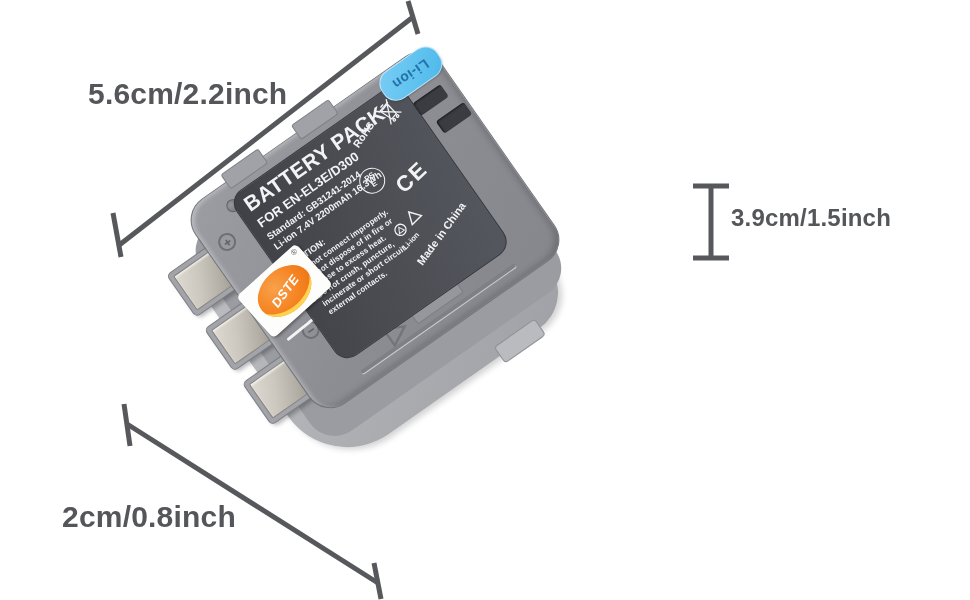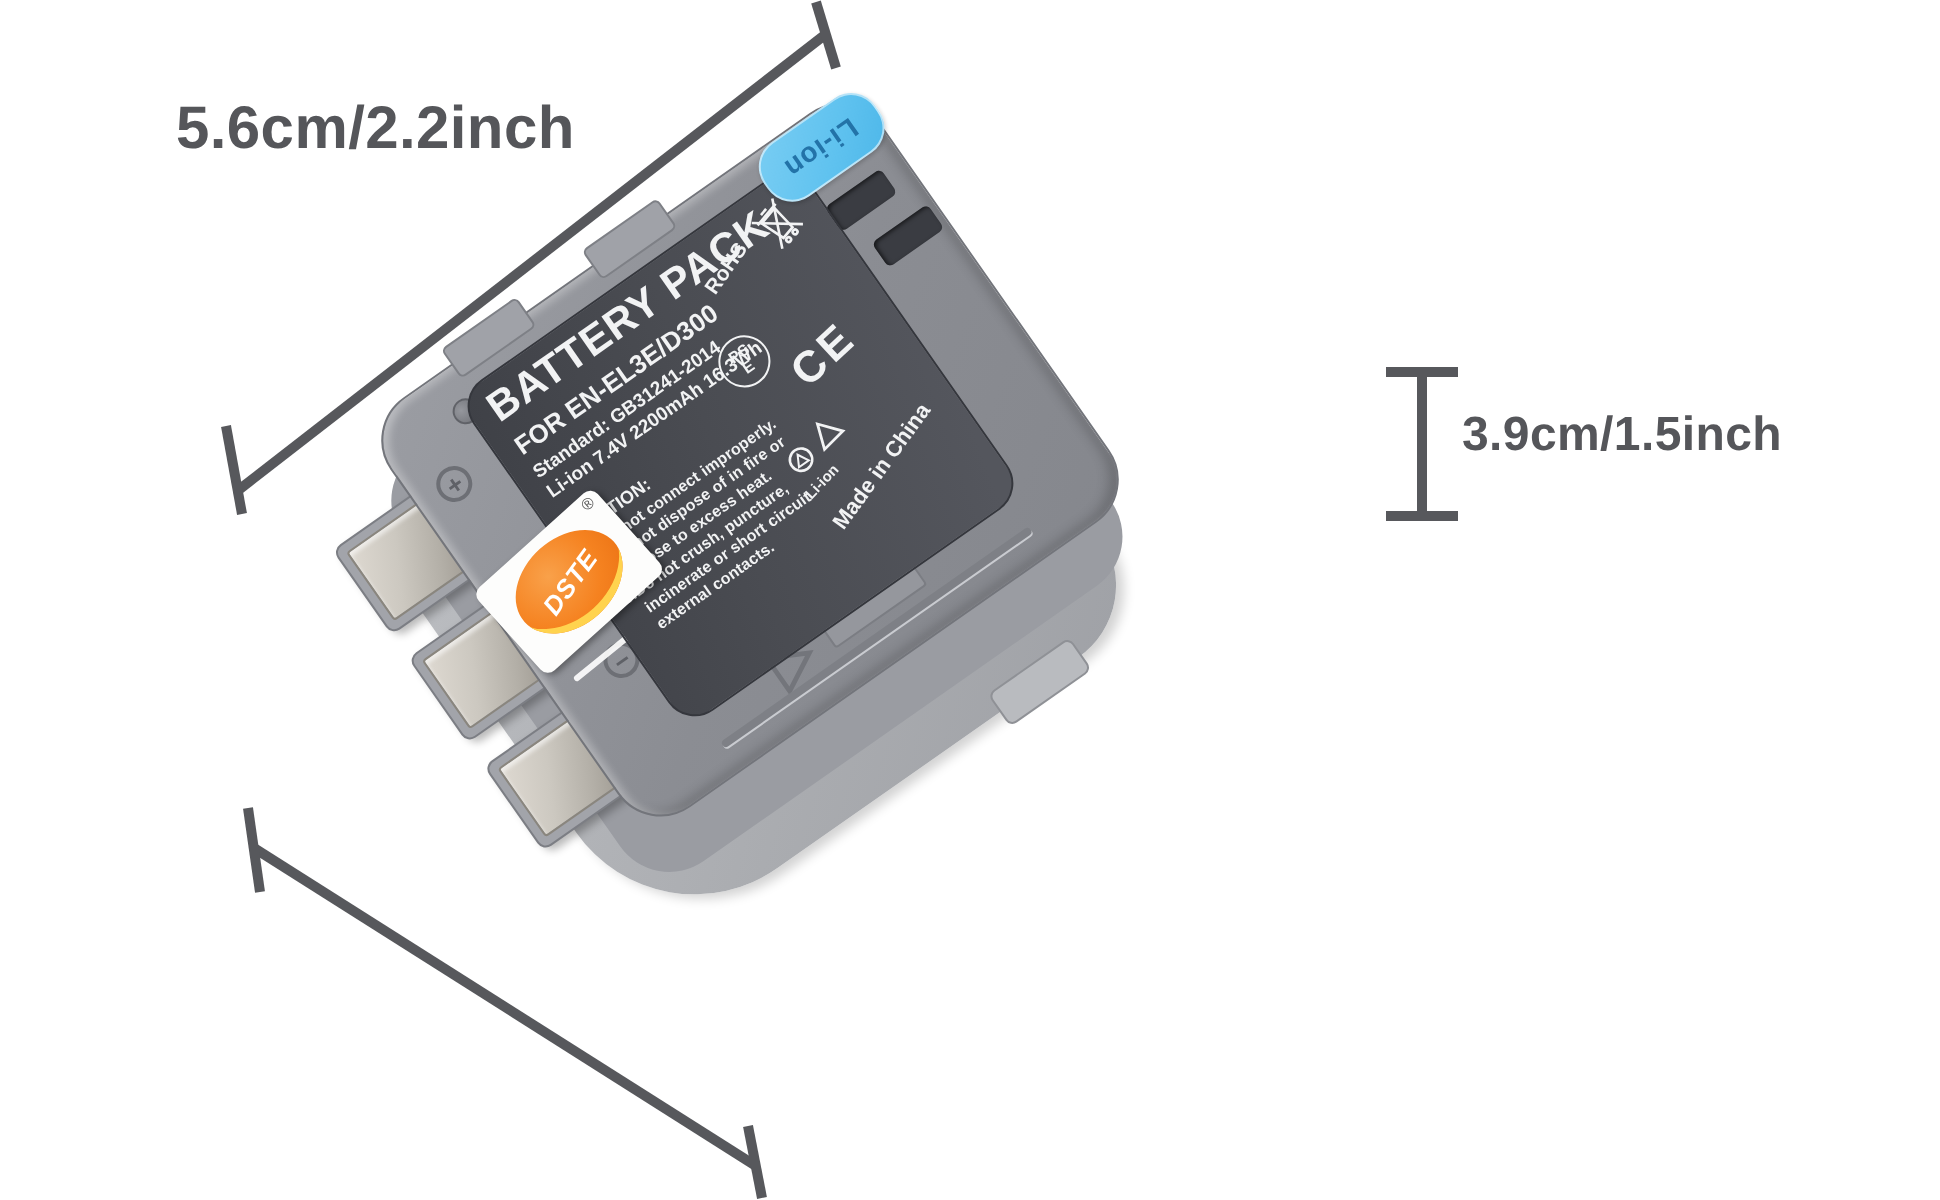--- a/index.html
+++ b/index.html
@@ -7,21 +7,21 @@
     position:relative;width:970px;height:600px;background:#ffffff;overflow:hidden;
     font-family:"Liberation Sans",sans-serif;
   }
   
   .dims{position:absolute;left:0;top:0;z-index:20;pointer-events:none;}
   .dims line{stroke:#57585c;stroke-width:5;stroke-linecap:butt;}
   .dim-label{
     position:absolute;z-index:21;color:#55565a;font-weight:700;letter-spacing:0.2px;
     white-space:nowrap;
   }
-  .dim-label.w{left:88px;top:48px;font-size:30px;}
+  .dim-label.w{left:88px;top:77px;font-size:30px;}
   .dim-label.h{left:731px;top:204px;font-size:24px;}
   .dim-label.d{left:62px;top:500px;font-size:30px;}
 
   
   .batt{position:absolute;left:225px;top:105px;width:300px;height:250px;
     transform:rotate(-35deg);transform-origin:50% 50%;z-index:5;}
   .side{position:absolute;inset:0;}
   .side.far{
     transform:translate(-28px,50px);
     background:linear-gradient(140deg,#bcbec2,#aaacb0 60%,#9fa1a6);
@@ -135,20 +135,21 @@
     </g>
     <g>
       <line x1="127" y1="424" x2="378" y2="583"></line>
       <line x1="124" y1="404" x2="130" y2="446"></line>
       <line x1="374" y1="563" x2="381" y2="599"></line>
     </g>
   </svg>
 
   <div class="dim-label w">5.6cm/2.2inch</div>
   <div class="dim-label h">3.9cm/1.5inch</div>
+  <div class="dim-label d">2cm/0.8inch</div>
 
   <div class="batt">
     <div class="side far">
       <div class="side-tab"></div>
     </div>
     <div class="side mid"></div>
 
     <div class="contact c1">
         <div class="metal"></div>
       </div>

